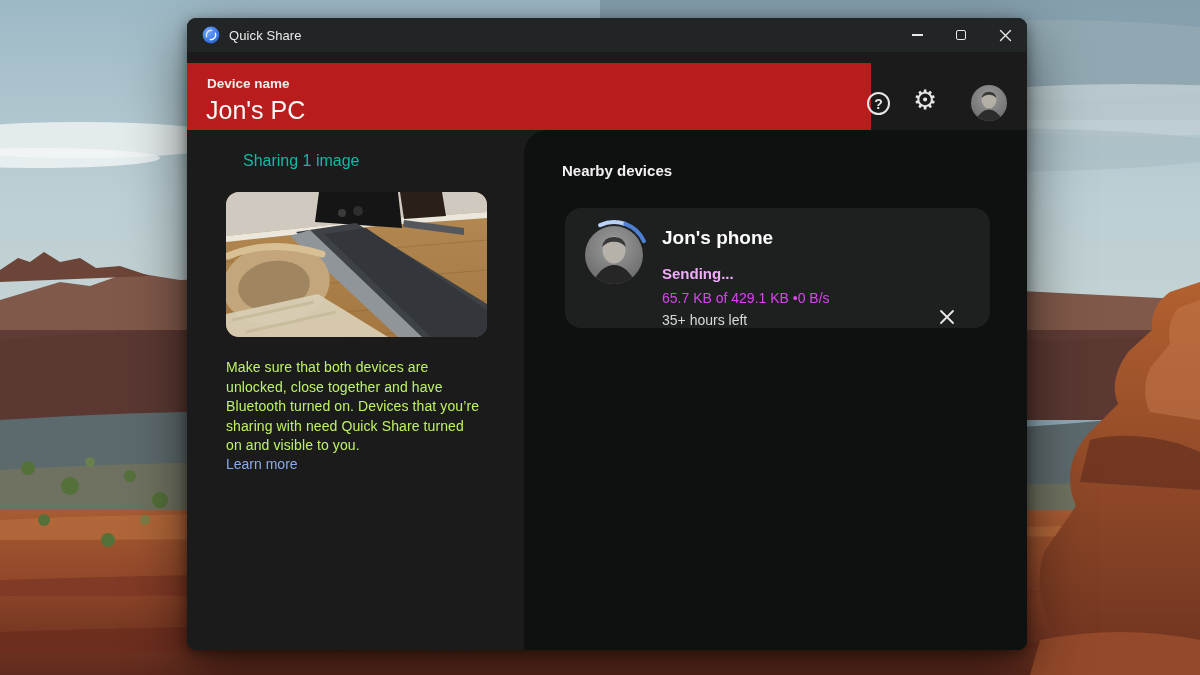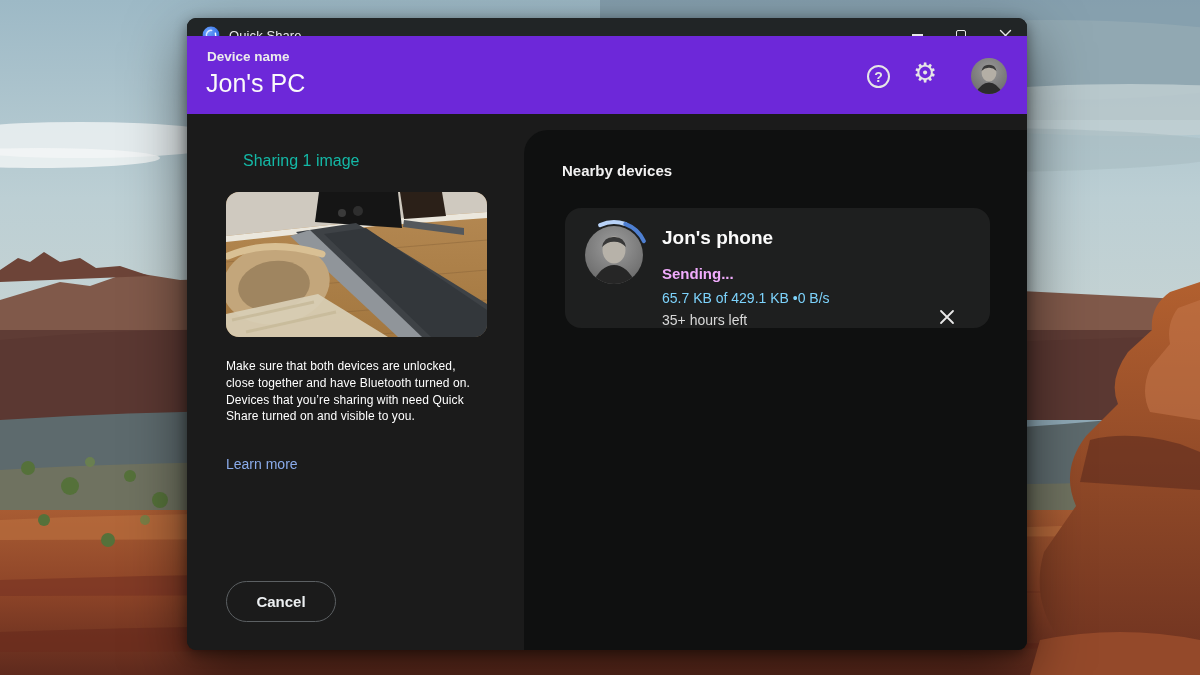--- a/index.html
+++ b/index.html
@@ -17,21 +17,21 @@
     position:absolute; left:0; top:0; width:840px; height:34px;
     background:#212526; display:flex; align-items:center;
   }
   .app-logo { width:18px; height:18px; margin-left:15px; }
   .titlebar-title { color:#eaeaea; font-size:13px; margin-left:9px; letter-spacing:.1px; }
   .win-controls { position:absolute; right:0; top:0; height:34px; display:flex; }
   .win-btn { width:44px; height:34px; display:flex; align-items:center; justify-content:center; cursor:default; }
   .min-glyph { width:11px; height:1.4px; background:#e8e8e8; }
   .max-glyph { width:10px; height:10px; border:1.3px solid #e8e8e8; border-radius:2px; }
 
-  .header { position:absolute; left:0; top:18px; width:840px; height:78px; background:#6d28d9; }
+  .header { position:absolute; left:0; top:45px; width:684px; height:78px; background:#b91c1c; }
   .device-label { position:absolute; left:20px; top:13px; color:#ececec; font-size:13.5px; font-weight:700; }
   .device-name  { position:absolute; left:19px; top:33px; color:#fafafa; font-size:25px; font-weight:400; }
   .icon-circle {
     position:absolute; width:23px; height:23px; border:2px solid #e6e6e6; border-radius:50%;
     color:#e6e6e6; font-size:14px; font-weight:700; display:flex; align-items:center; justify-content:center;
   }
   .help-pos { left:680px; top:29px; }
   .gear { position:absolute; left:726px; top:24px; color:#e6e6e6; font-size:27px; line-height:27px; }
   .hdr-avatar { position:absolute; left:784px; top:22px; width:36px; height:36px; border-radius:50%; overflow:hidden; }
 
@@ -39,42 +39,42 @@
   .right-col {
     position:absolute; left:337px; top:0; width:503px; height:520px;
     background:#0f1010; border-top-left-radius:24px;
   }
 
   
   .sharing-heading { position:absolute; left:56px; top:22px; color:#14b8a6; font-size:16px; font-weight:400; }
   .share-photo { position:absolute; left:39px; top:62px; width:261px; height:145px; border-radius:13px; overflow:hidden; }
   .share-desc {
     position:absolute; left:39px; top:228px; width:256px;
-    color:#ffffff; font-size:12px; line-height:1.4; letter-spacing:.1px;
+    color:#bef264; font-size:14px; line-height:1.4; letter-spacing:.1px;
   }
   .learn-more { position:absolute; left:39px; top:326px; color:#8aabea; font-size:14px; cursor:pointer; }
   .cancel-btn {
     position:absolute; left:39px; top:451px; width:110px; height:41px;
     border:1px solid #5c6063; border-radius:21px; background:transparent;
     color:#eceff1; font-size:15px; font-weight:700; font-family:"Liberation Sans",sans-serif; cursor:pointer;
     display:flex; align-items:center; justify-content:center;
   }
 
   
   .nearby-heading { position:absolute; left:38px; top:32px; color:#f2f2f2; font-size:15px; font-weight:700; }
   .device-card {
     position:absolute; left:41px; top:78px; width:425px; height:120px;
     background:#1e1f1f; border-radius:16px; cursor:pointer;
   }
   .card-avatar-wrap { position:absolute; left:11px; top:9px; width:76px; height:76px; }
   .card-avatar { position:absolute; left:9px; top:9px; width:58px; height:58px; border-radius:50%; overflow:hidden; }
   .progress-arc { position:absolute; left:0; top:0; }
   .card-name { position:absolute; left:97px; top:19px; color:#fbfbfb; font-size:19px; font-weight:700; }
   .card-status { position:absolute; left:97px; top:57px; color:#f0abfc; font-size:15px; font-weight:700; }
-  .card-progress { position:absolute; left:97px; top:82px; color:#7dd3fc; font-size:14px; }
+  .card-progress { position:absolute; left:97px; top:82px; color:#d946ef; font-size:14px; }
   .card-time { position:absolute; left:97px; top:104px; color:#d9d9d9; font-size:14px; }
   .card-close { position:absolute; left:369px; top:96px; width:26px; height:26px; display:flex; align-items:center; justify-content:center; cursor:pointer; }
 </style>
 </head>
 <body>
 
 <div class="stage">
 
   <svg class="wallpaper" viewBox="0 0 1200 675" preserveAspectRatio="none">
     <defs>
@@ -235,23 +235,20 @@
 
           <path d="M0 122 L92 102 162 145 0 145 Z" fill="#d9cfb6" opacity=".92"></path>
           <path d="M6 128 L88 110" stroke="#c6b998" stroke-width="3" opacity=".8"></path>
           <path d="M20 140 L110 120" stroke="#c6b998" stroke-width="3" opacity=".8"></path>
         </svg>
       </div>
 
       <div class="share-desc">Make sure that both devices are unlocked, close together and have Bluetooth turned on. Devices that you’re sharing with need Quick Share turned on and visible to you.</div>
       <a class="learn-more">Learn more</a>
 
-      <button class="cancel-btn">
-        <span>Cancel</span>
-      </button>
 
       <div class="right-col">
         <div class="nearby-heading">Nearby devices</div>
 
         <div class="device-card">
           <div class="card-avatar-wrap">
             <svg class="progress-arc" width="76" height="76" viewBox="0 0 76 76">
               <path d="M24.1 8.1 A33 33 0 0 1 49.3 7.0" stroke="#b9d3f8" stroke-width="4" fill="none" stroke-linecap="round"></path>
               <path d="M49.3 7.0 A33 33 0 0 1 67.9 24.1" stroke="#4e7fd1" stroke-width="4" fill="none" stroke-linecap="round"></path>
             </svg>

